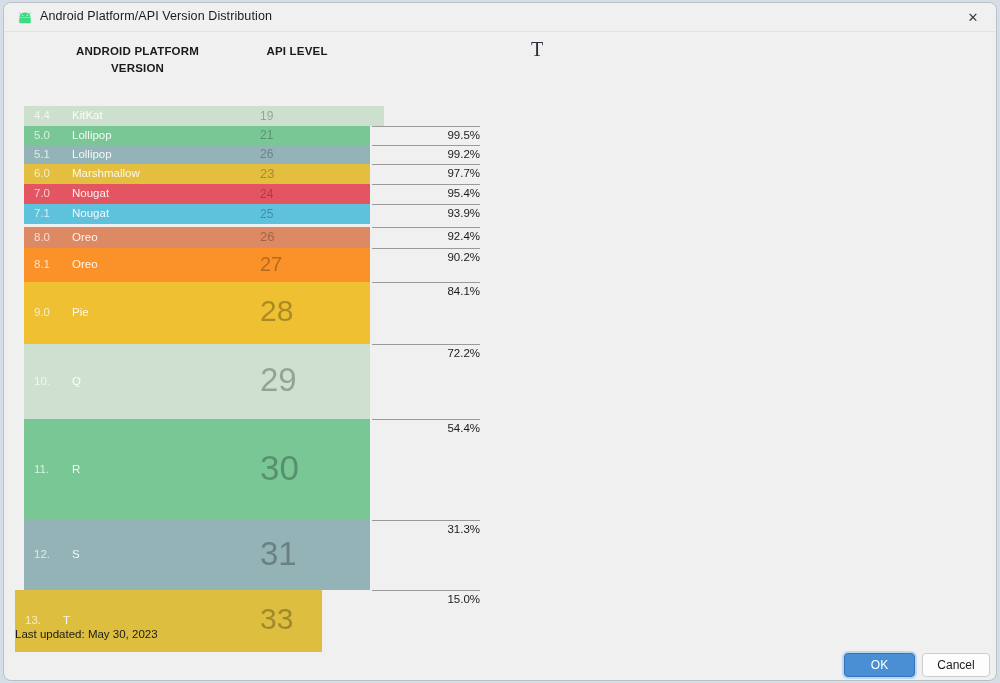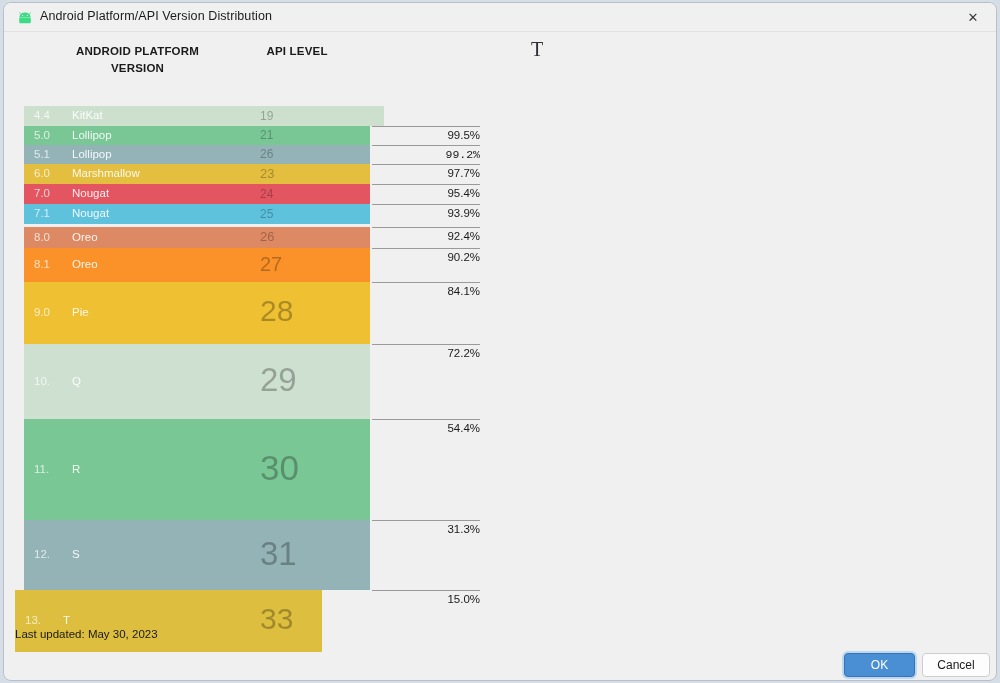--- a/index.html
+++ b/index.html
@@ -282,21 +282,21 @@
             <span class="api" style="font-size: 33px; left: 236px; top: 14.54px;">31</span>
           </div>
           <div class="bar" style="left: 11px; top: 558px; width: 307px; height: 62px; background: rgb(221, 190, 62);">
             <span class="ver" style="top: 24px;">13.</span>
             <span class="name" style="top: 24px;">T</span>
             <span class="api" style="font-size: 30px; left: 245px; top: 12.4px;">33</span>
           </div>
           <div class="cumrow" style="top: 94px; height: 18px;">
             <span>99.5%</span>
           </div>
-          <div class="cumrow" style="top: 113px; height: 18px; font-family: Liberation Mono, monospace;">
+          <div class="cumrow" style="top: 113px; height: 18px;">
             <span>99.2%</span>
           </div>
           <div class="cumrow" style="top: 132px; height: 18px;">
             <span>97.7%</span>
           </div>
           <div class="cumrow" style="top: 152px; height: 18px;">
             <span>95.4%</span>
           </div>
           <div class="cumrow" style="top: 172px; height: 18px;">
             <span>93.9%</span>

